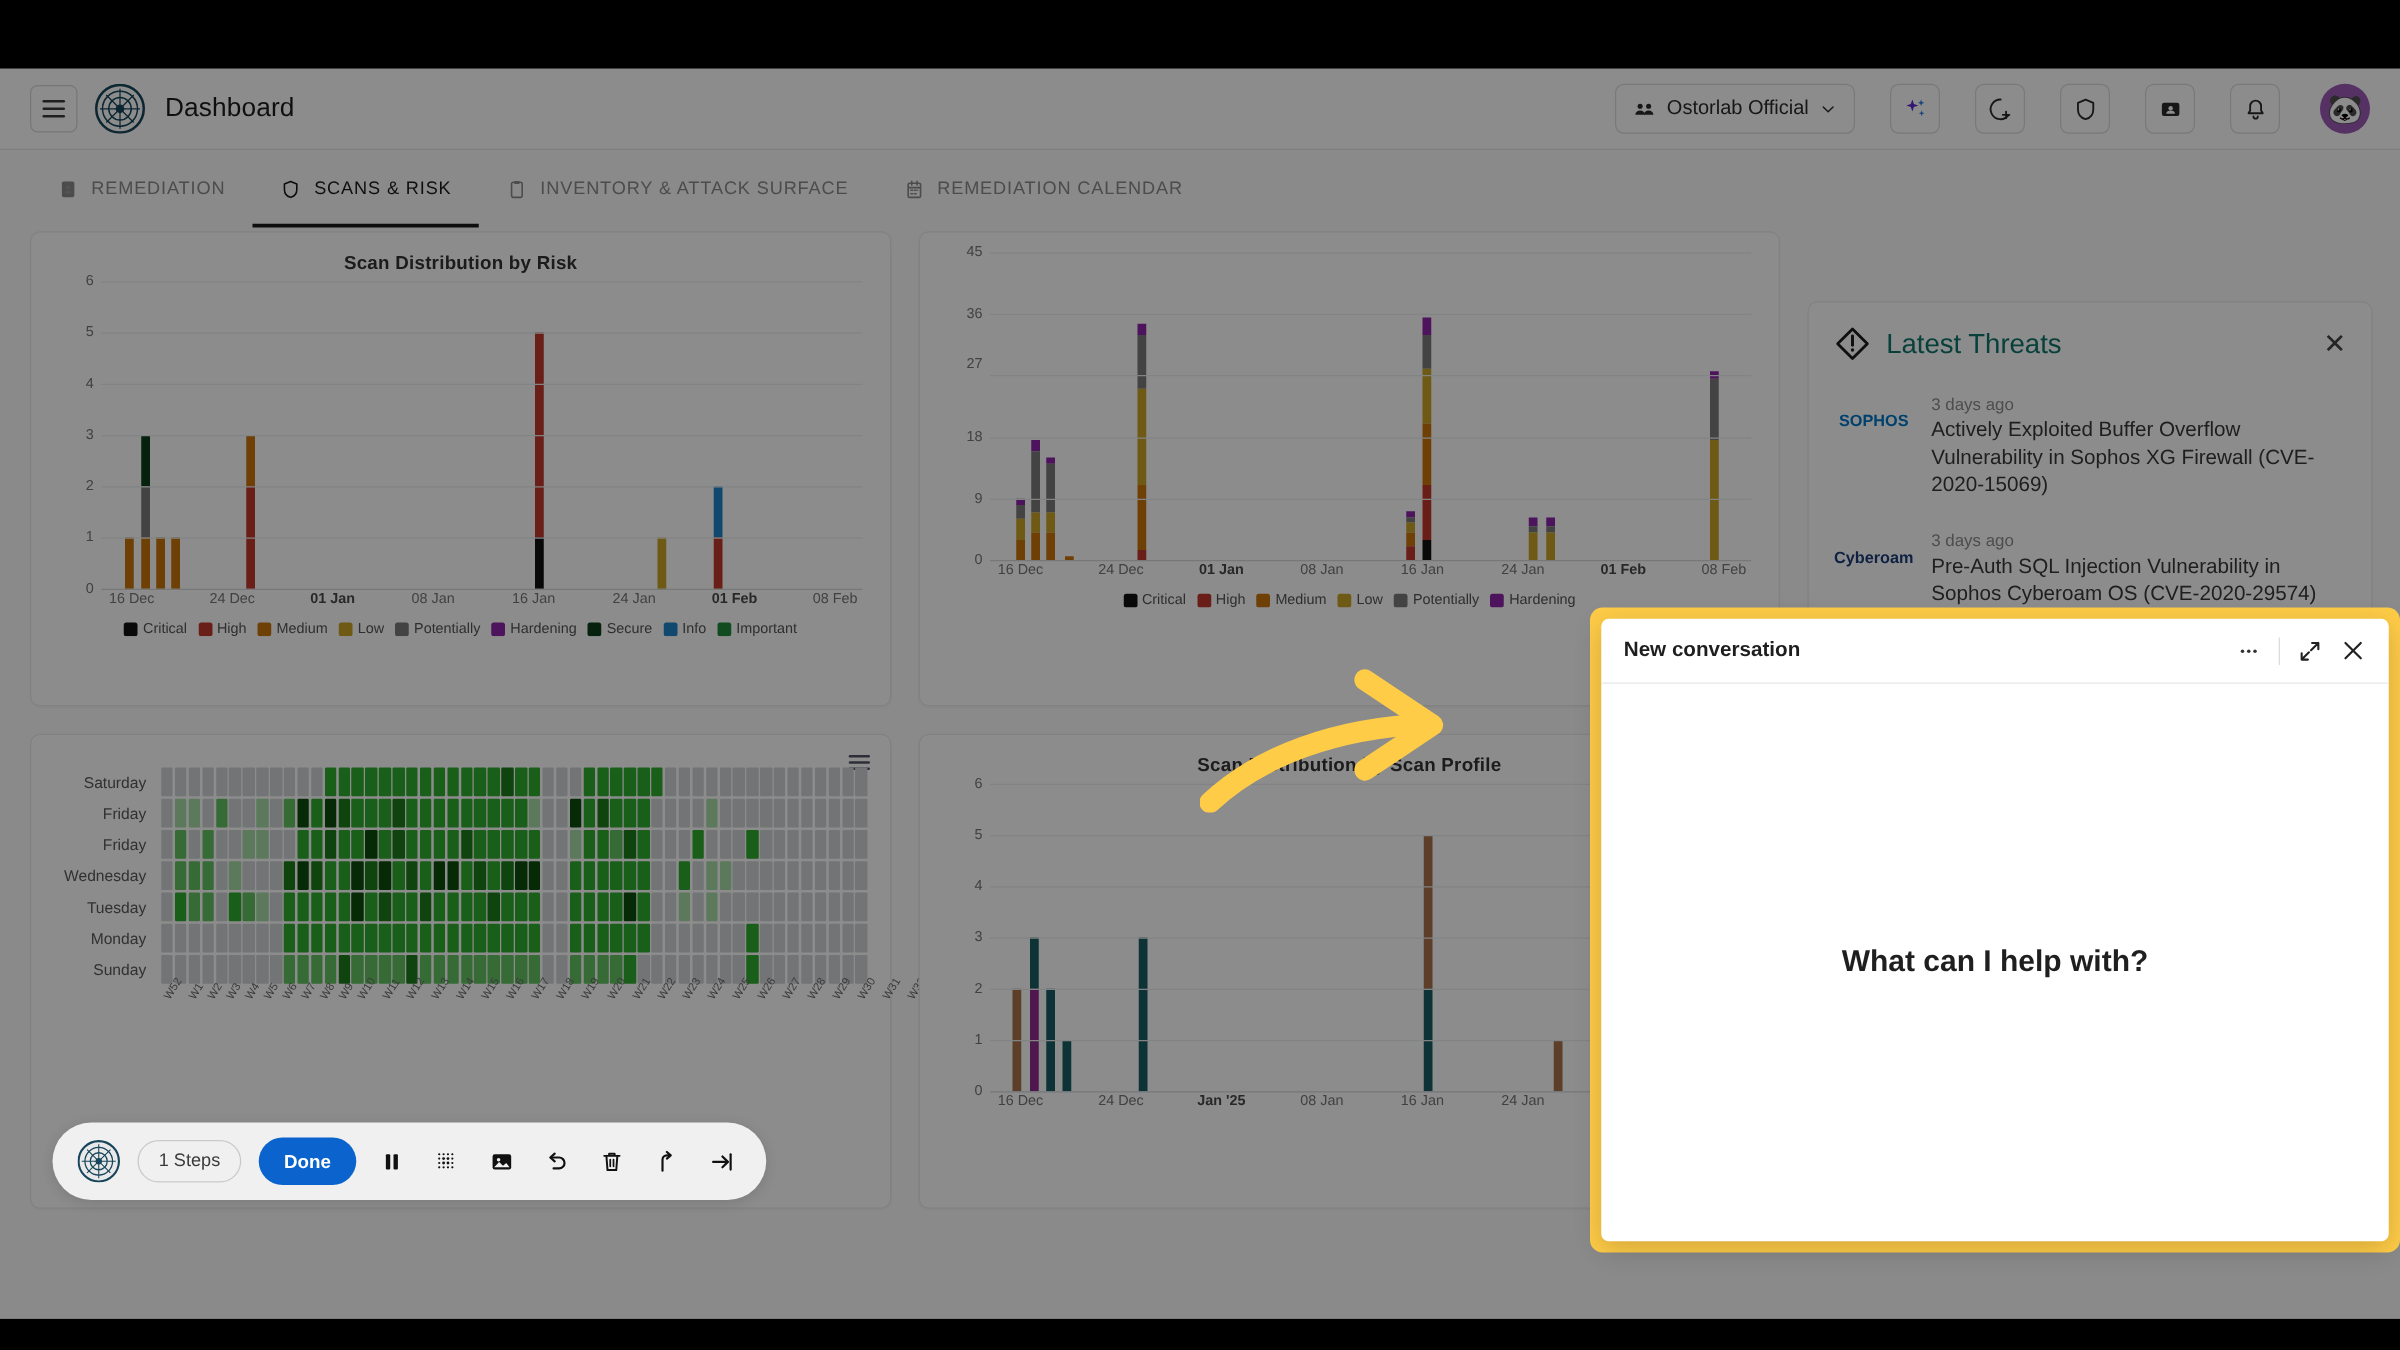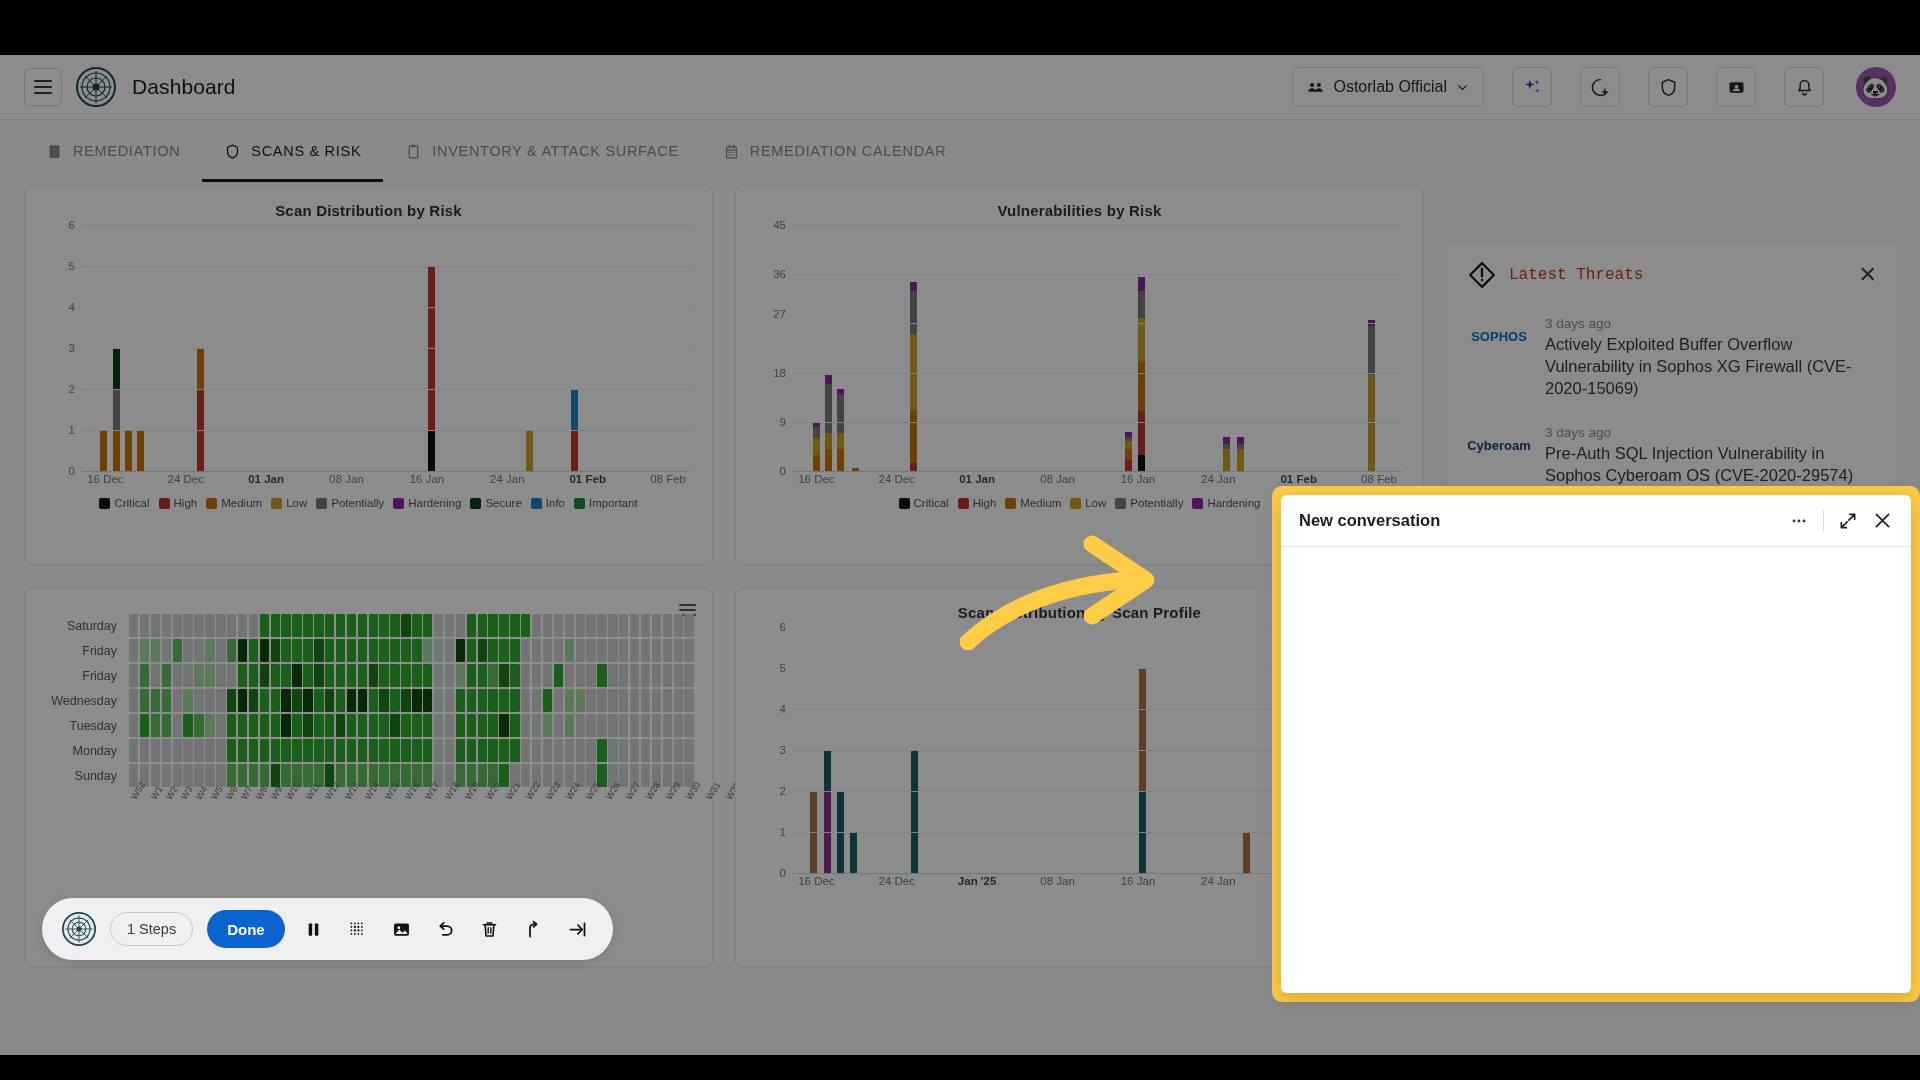--- a/index.html
+++ b/index.html
@@ -133,21 +133,21 @@
     transform: rotate(-58deg); transform-origin: left top; white-space: nowrap;
   }
 
   
   .threats {
     position: absolute; left: 1446px; top: 186px; width: 452px; height: 700px;
     background: #fff; border: 1px solid #ececec; border-radius: 8px; padding: 18px 20px;
     overflow: hidden;
   }
   .threats-head { display: flex; align-items: center; gap: 12px; }
-  .threats-title { font-size: 16px; color: #c2410c; font-weight: 400; font-family: Liberation Mono, monospace; }
+  .threats-title { font-size: 22px; color: #0f766e; font-weight: 400; }
   .threats-close { margin-left: auto; cursor: pointer; font-size: 22px; color: #444; line-height: 1; }
   .threat-item { display: flex; gap: 14px; margin-top: 26px; cursor: pointer; }
   .threat-logo {
     width: 64px; min-width: 64px; height: 40px; display: flex;
     align-items: center; justify-content: center; font-size: 13px; font-weight: 700;
   }
   .threat-body { flex: 1; }
   .threat-ago { font-size: 13.5px; color: #8d8d8d; margin-bottom: 3px; }
   .threat-text { font-size: 16.5px; color: #3a3a3a; line-height: 1.32; }
 
@@ -416,21 +416,20 @@
             <div class="gridline" style="top: 205px;"></div>
             <div class="gridline" style="top: 164px;"></div>
             <div class="gridline" style="top: 123px;"></div>
             <div class="gridline" style="top: 82px;"></div>
             <div class="gridline" style="top: 41px;"></div>
             <div class="gridline" style="top: 0px;"></div>
           </div>
       </div>
 
       <div class="card">
-        <div class="card-title">Vulnerabilities by Risk</div>
         <div class="plot">
           <div class="axis-y">
               <div class="ytick" style="top: 246px;">0</div>
               <div class="ytick" style="top: 196.8px;">9</div>
               <div class="ytick" style="top: 147.6px;">18</div>
               <div class="ytick" style="top: 89px;">27</div>
               <div class="ytick" style="top: 49.2px;">36</div>
               <div class="ytick" style="top: 0px;">45</div>
             </div>
           <div class="bars">
@@ -1114,20 +1113,23 @@
             <svg width="20" height="20" viewBox="0 0 24 24">
               <path d="M14 4h6v6M20 4l-7 7M10 20H4v-6M4 20l7-7" fill="none" stroke="#222" stroke-width="2" stroke-linecap="round" stroke-linejoin="round"></path>
             </svg>
           </div>
           <div class="cop-icon">
             <svg width="21" height="21" viewBox="0 0 24 24">
                 <path d="M5 5l14 14M19 5L5 19" stroke="#222" stroke-width="2" stroke-linecap="round"></path>
               </svg>
           </div>
         </div>
+      </div>
+      <div class="copilot-body">
+        <div class="copilot-greeting">What can I help with?</div>
       </div>
     </div>
   </div>
 
   <div class="toolbar">
     <svg class="tb-logo" viewBox="0 0 40 40">
       <circle cx="20" cy="20" r="19" fill="#e9e9e9" stroke="#17455c" stroke-width="2"></circle>
       <circle cx="20" cy="20" r="13" fill="none" stroke="#17455c" stroke-width="1.2"></circle>
       <circle cx="20" cy="20" r="8" fill="none" stroke="#17455c" stroke-width="1.2"></circle>
       <path d="M20 4 V36 M4 20 H36 M9 9 L31 31 M31 9 L9 31" stroke="#17455c" stroke-width="1"></path>

